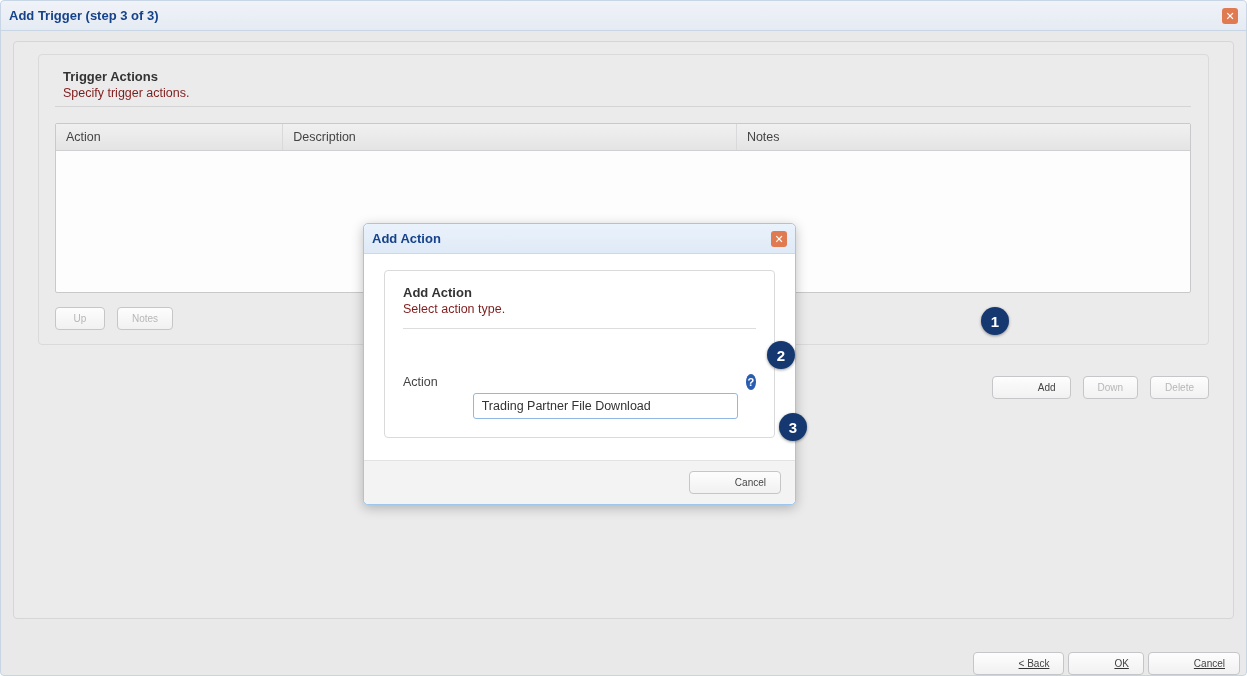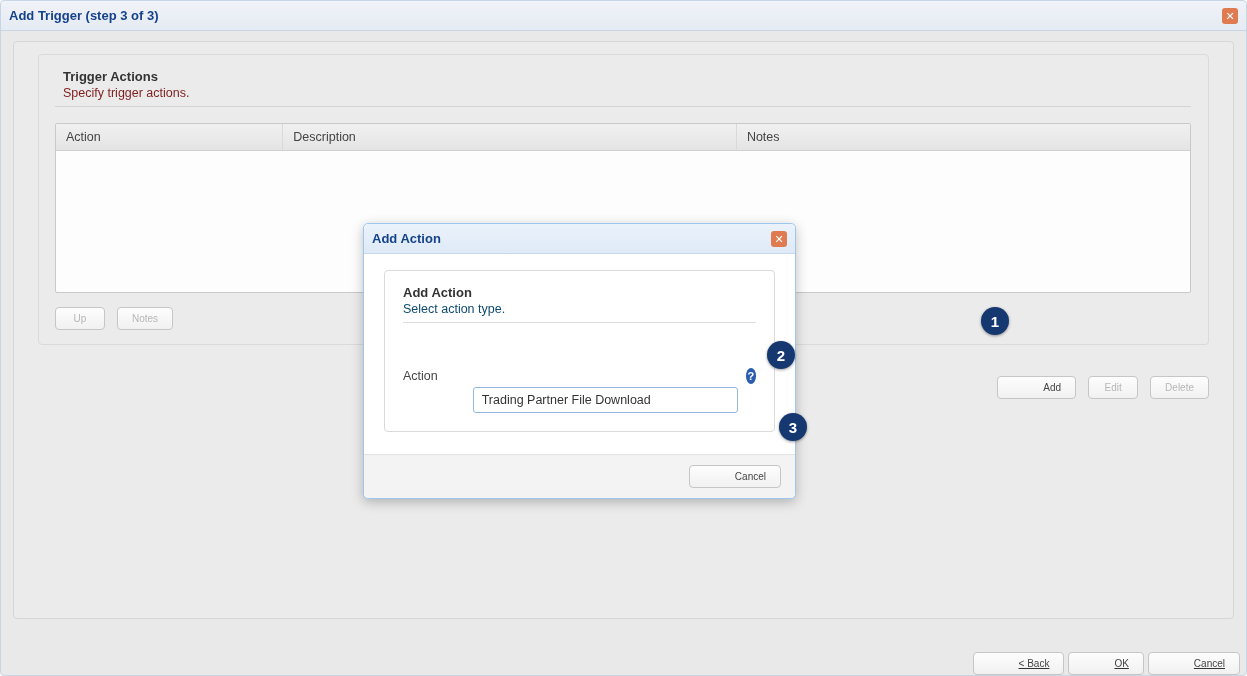--- a/index.html
+++ b/index.html
@@ -94,21 +94,21 @@
     padding:0 8px;
     background:linear-gradient(#eaf2fb,#dfeaf7);
     border-bottom:1px solid #c8d9ee;
     border-radius:5px 5px 0 0;
   }
   .dialog-title .t { color:#15428b; font-weight:bold; font-size:13px; }
 
   .dialog-body { padding:16px 20px 22px 20px; }
   .dialog-card { border:1px solid #dadada; border-radius:4px; padding:14px 18px 18px 18px; }
   .dialog-card .sec-title { font-weight:bold; font-size:13px; }
-  .dialog-card .sec-sub { font-size:12.5px; color:#0c4a6e; margin-top:2px; border-bottom:1px solid #ddd; padding-bottom:6px; }
+  .dialog-card .sec-sub { font-size:12.5px; color:#7f1d1d; margin-top:2px; border-bottom:1px solid #ddd; padding-bottom:12px; }
   .form-row { margin-top:16px; display:flex; align-items:center; }
   .form-label { width:108px; color:#444; font-size:12.5px; }
   .combo {
     flex:0 0 265px; height:26px;
     border:1px solid #8fb8e5; border-radius:3px;
     padding:0 22px 0 8px; font-size:12.5px; color:#333;
     background:#fff;
     outline:none;
     position:relative;
     margin-top:48px;
@@ -163,21 +163,21 @@
       </div>
 
       <div class="btn-row left">
         <button class="std disabled">Up</button>
         <button class="std disabled">Notes</button>
       </div>
     </div>
 
     <div class="btn-row right-buttons">
       <button class="std active">Add</button>
-      <button class="std disabled">Edit</button>
+      <button class="std disabled">Down</button>
       <button class="std disabled">Delete</button>
     </div>
   </div>
 
   <div class="footer">
     <button class="std active">&lt; Back</button>
     <button class="std active">OK</button>
     <button class="std active">Cancel</button>
   </div>
 

